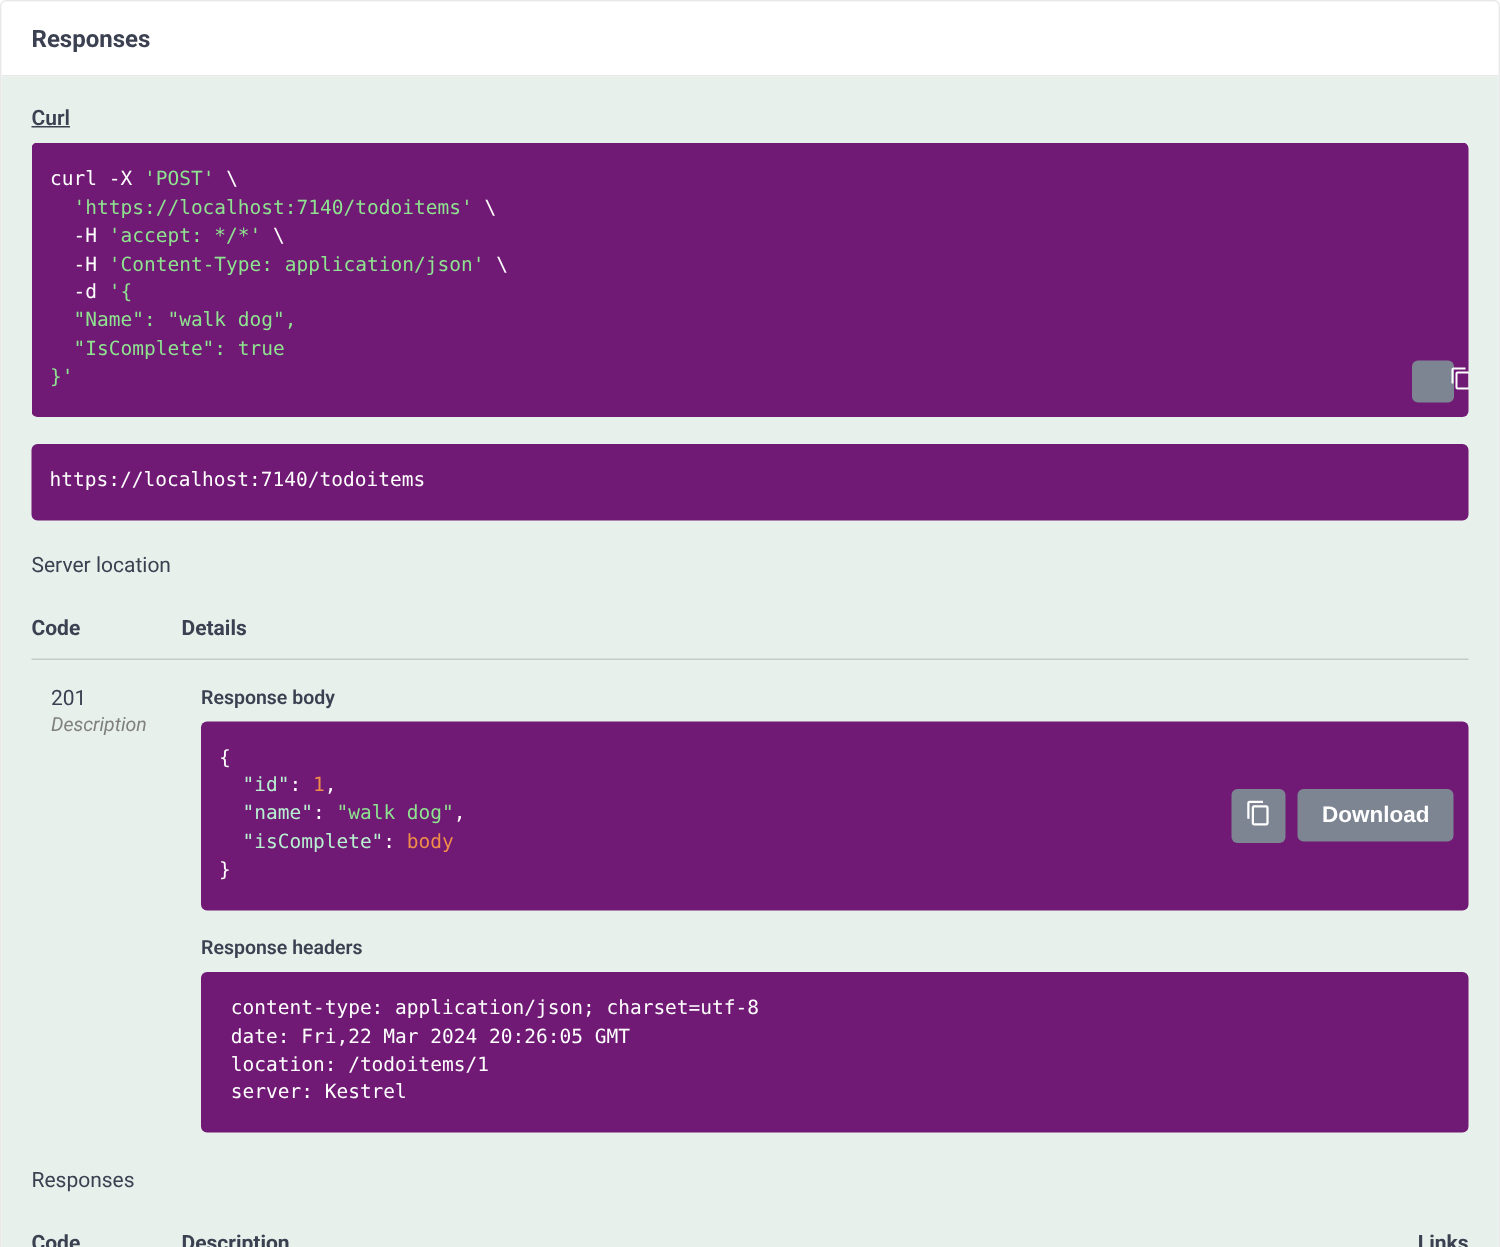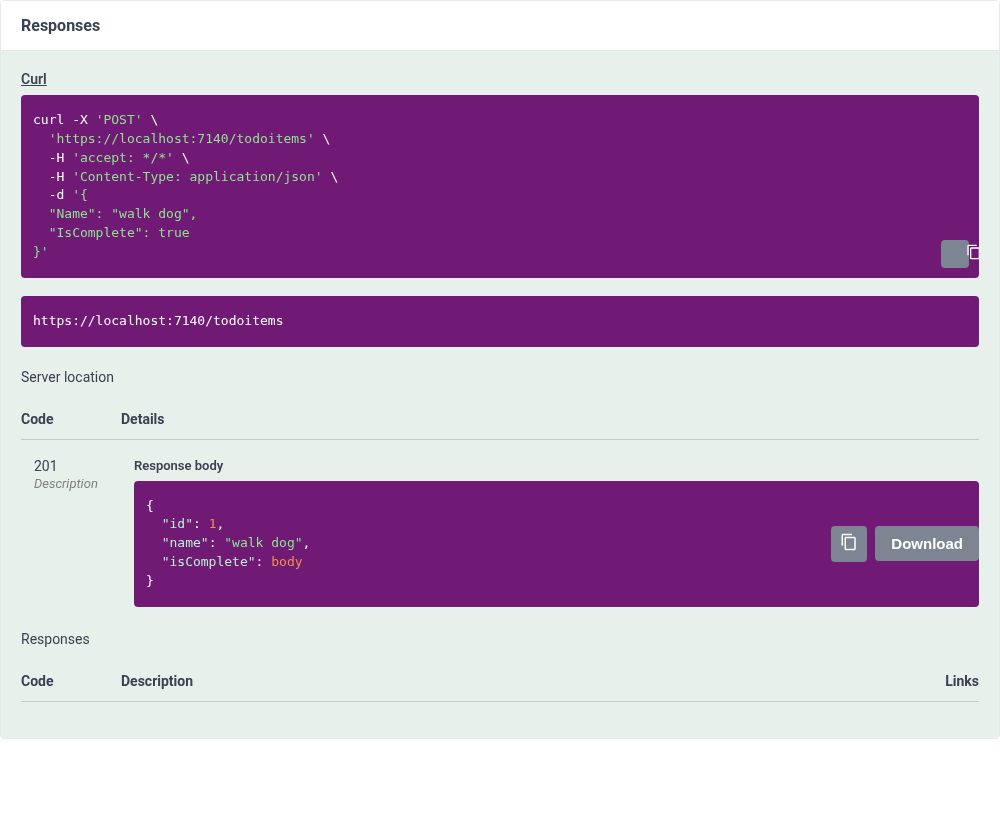--- a/index.html
+++ b/index.html
@@ -131,21 +131,21 @@
   }
   .response-body-block {
     position: relative;
   }
   .response-body-block .code-block {
     min-height: 100px;
     padding-right: 200px;
   }
   .body-actions {
     position: absolute;
-    right: 0;
+    right: 10px;
     top: 50%;
     transform: translateY(-50%);
     display: flex;
     gap: 8px;
     align-items: center;
   }
   .body-actions .clip-small {
     width: 36px;
     height: 36px;
     background: #7d8492;
@@ -265,20 +265,27 @@
                 <span>
                   <svg viewBox="0 0 24 24">
                       <path d="M16 1H4c-1.1 0-2 .9-2 2v14h2V3h12V1zm3 4H8c-1.1 0-2 .9-2 2v14c0 1.1.9 2 2 2h11c1.1 0 2-.9 2-2V7c0-1.1-.9-2-2-2zm0 16H8V7h11v14z"></path>
                     </svg>
                 </span>
               </button>
               <button class="download-btn">Download</button>
             </div>
           </div>
 
+          <div class="headers-block">
+            <div class="subsection-label">Response headers</div>
+            <div class="code-block"><span class="white"> content-type: application/json; charset=utf-8 
+ date: Fri,22 Mar 2024 20:26:05 GMT 
+ location: /todoitems/1 
+ server: Kestrel </span></div>
+          </div>
 
         </div>
       </div>
     </div>
 
     <div class="responses-lower-label">Responses</div>
 
     <div class="lower-table">
       <div class="lower-header">
         <div class="col-code">Code</div>

